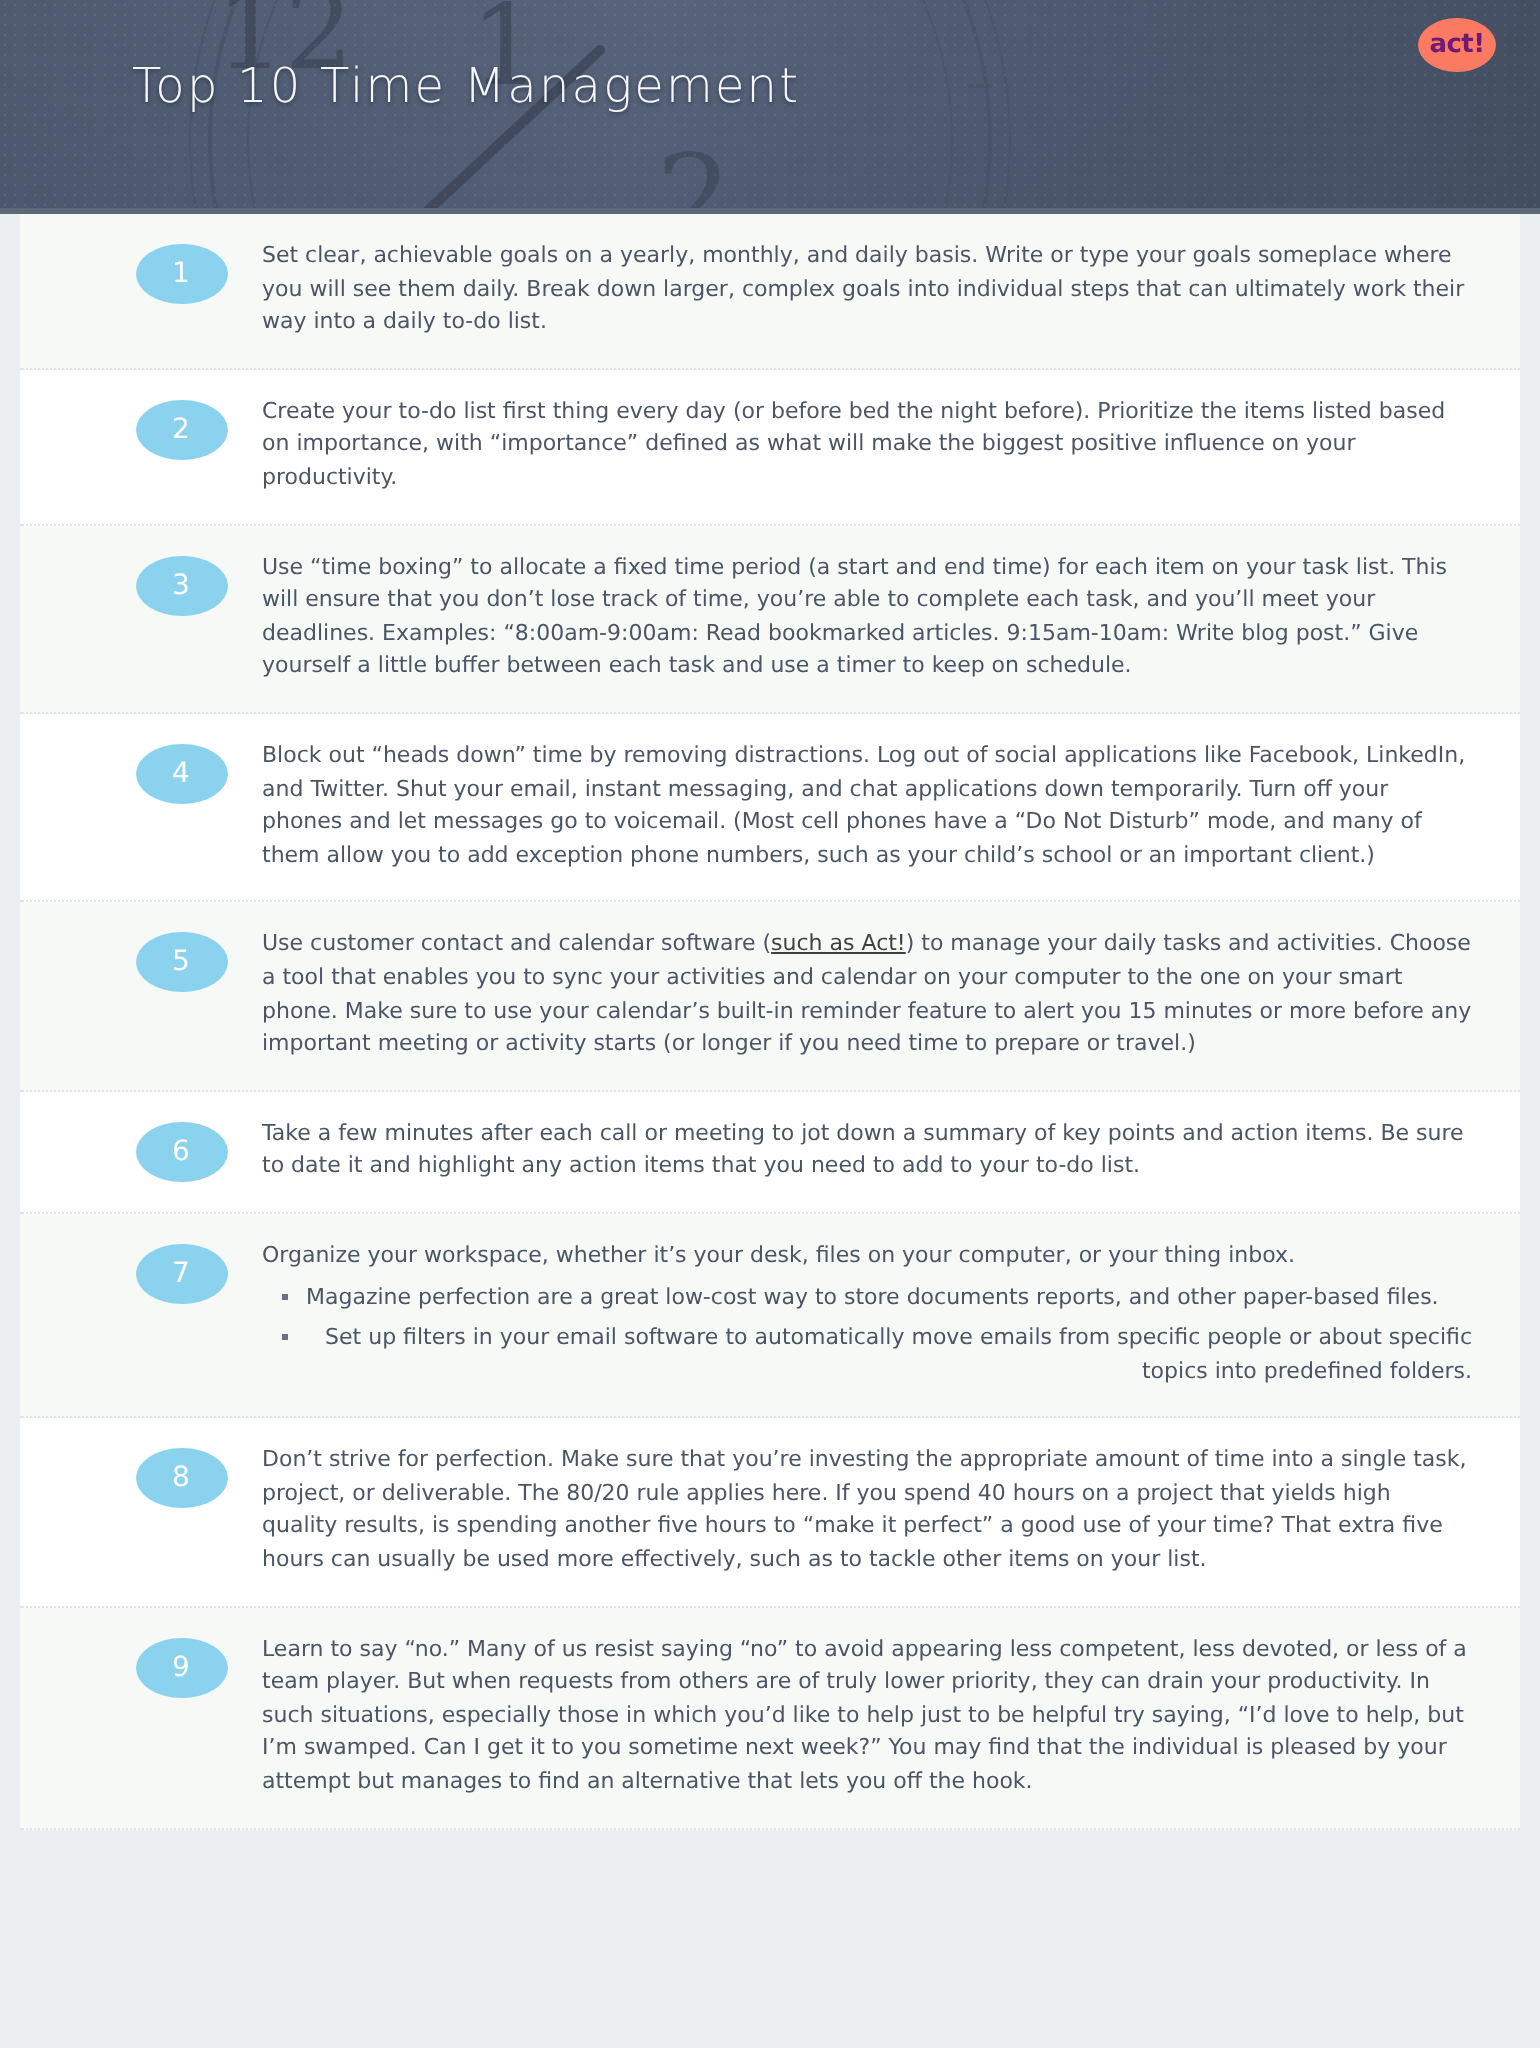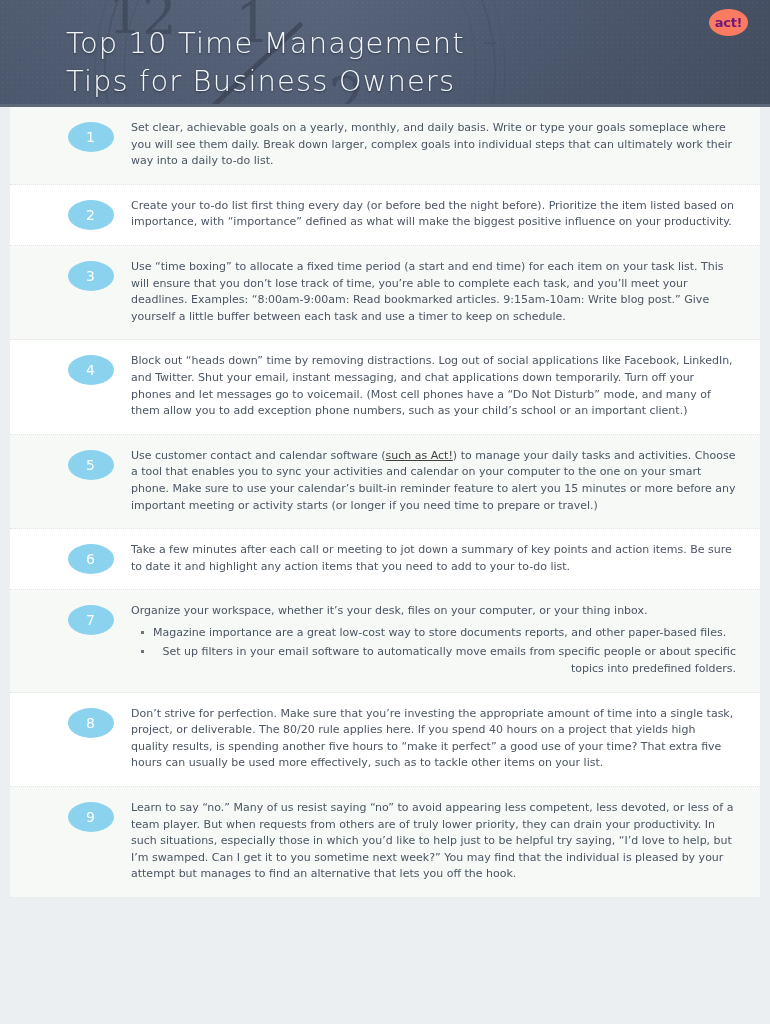--- a/index.html
+++ b/index.html
@@ -57,27 +57,28 @@
     right: 0;
     bottom: 0;
     height: 3px;
     background: #5d6878;
   }
   .header-title {
     position: absolute;
     left: 66px;
     top: 24px;
     margin: 0;
-    font-size: 29px;
+    font-size: 24px;
     line-height: 38px;
     font-weight: 300;
     letter-spacing: 1.1px;
     color: #f4f7fa;
     text-shadow: 0 1px 2px rgba(20,28,40,0.55);
     font-family: "DejaVu Sans", sans-serif;
+    text-align: right;
   }
   .header-title .line {
     display: block;
     white-space: nowrap;
   }
   .logo {
     position: absolute;
     right: 22px;
     top: 9px;
     width: 39px;
@@ -212,41 +213,40 @@
           <path d="M188 132 L252 108 L268 118 L205 140 Z"></path>
         </g>
         <path d="M600 -30 Q660 40 620 130 L770 140 L770 -40 Z" fill="#5f6e85" opacity="0.45"></path>
       </svg>
     </div>
     <div class="header-tint"></div>
     <div class="header-dots"></div>
 
     <h1 class="header-title">
       <span class="line">Top 10 Time Management</span>
-      <span class="line">Tips for Business Owners</span>
     </h1>
 
     <div class="logo">
       <span class="logo-text">act!</span>
     </div>
 
     <div class="header-rule"></div>
   </div>
 
   <div class="tips" id="tips-container">
       <div class="tip alt">
         <div class="badge">1</div>
         <div class="tip-body">
           <p>Set clear, achievable goals on a yearly, monthly, and daily basis. Write or type your goals someplace where you will see them daily. Break down larger, complex goals into individual steps that can ultimately work their way into a daily to-do list.</p>
         </div>
       </div>
       <div class="tip">
         <div class="badge">2</div>
         <div class="tip-body">
-          <p>Create your to-do list first thing every day (or before bed the night before). Prioritize the item listed based on importance, with “importance” defined as what will make the biggest positive influence on your productivity.</p>
+          <p>Create your to-do list first thing every day (or before bed the night before). Prioritize the items listed based on importance, with “importance” defined as what will make the biggest positive influence on your productivity.</p>
         </div>
       </div>
       <div class="tip alt">
         <div class="badge">3</div>
         <div class="tip-body">
           <p>Use “time boxing” to allocate a fixed time period (a start and end time) for each item on your task list. This will ensure that you don’t lose track of time, you’re able to complete each task, and you’ll meet your deadlines. Examples: “8:00am-9:00am: Read bookmarked articles. 9:15am-10am: Write blog post.” Give yourself a little buffer between each task and use a timer to keep on schedule.</p>
         </div>
       </div>
       <div class="tip">
         <div class="badge">4</div>
@@ -264,21 +264,21 @@
         <div class="badge">6</div>
         <div class="tip-body">
           <p>Take a few minutes after each call or meeting to jot down a summary of key points and action items. Be sure to date it and highlight any action items that you need to add to your to-do list.</p>
         </div>
       </div>
       <div class="tip alt">
         <div class="badge">7</div>
         <div class="tip-body">
           <p>Organize your workspace, whether it’s your desk, files on your computer, or your thing inbox.</p>
           <ul class="sublist">
-            <li>Magazine importance are a great low-cost way to store documents reports, and other paper-based files.</li>
+            <li>Magazine perfection are a great low-cost way to store documents reports, and other paper-based files.</li>
             <li>Set up filters in your email software to automatically move emails from specific people or about specific topics into predefined folders.</li>
           </ul>
         </div>
       </div>
       <div class="tip">
         <div class="badge">8</div>
         <div class="tip-body">
           <p>Don’t strive for perfection. Make sure that you’re investing the appropriate amount of time into a single task, project, or deliverable. The 80/20 rule applies here. If you spend 40 hours on a project that yields high quality results, is spending another five hours to “make it perfect” a good use of your time? That extra five hours can usually be used more effectively, such as to tackle other items on your list.</p>
         </div>
       </div>

